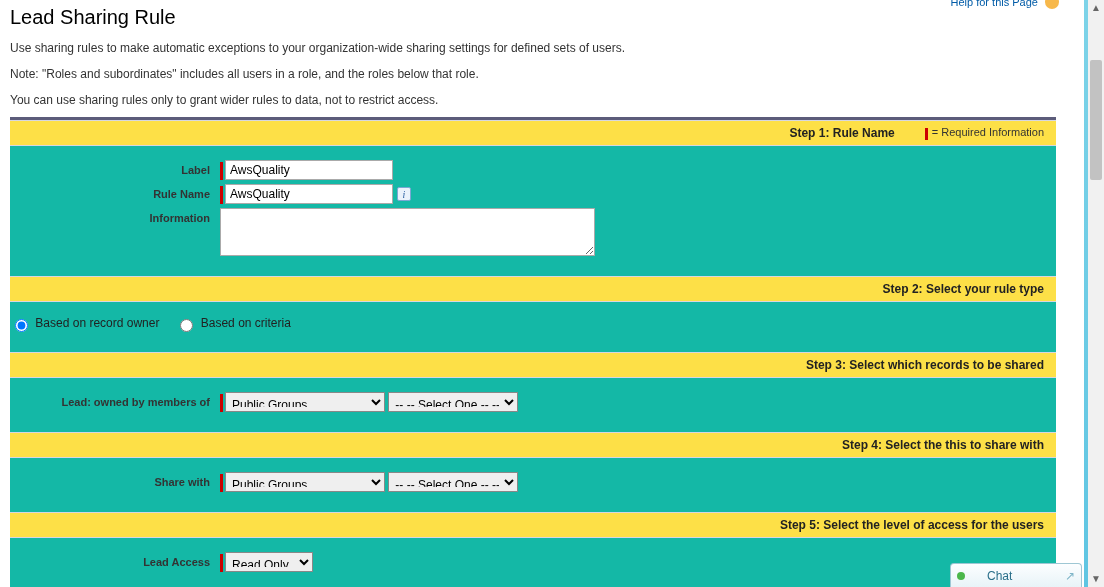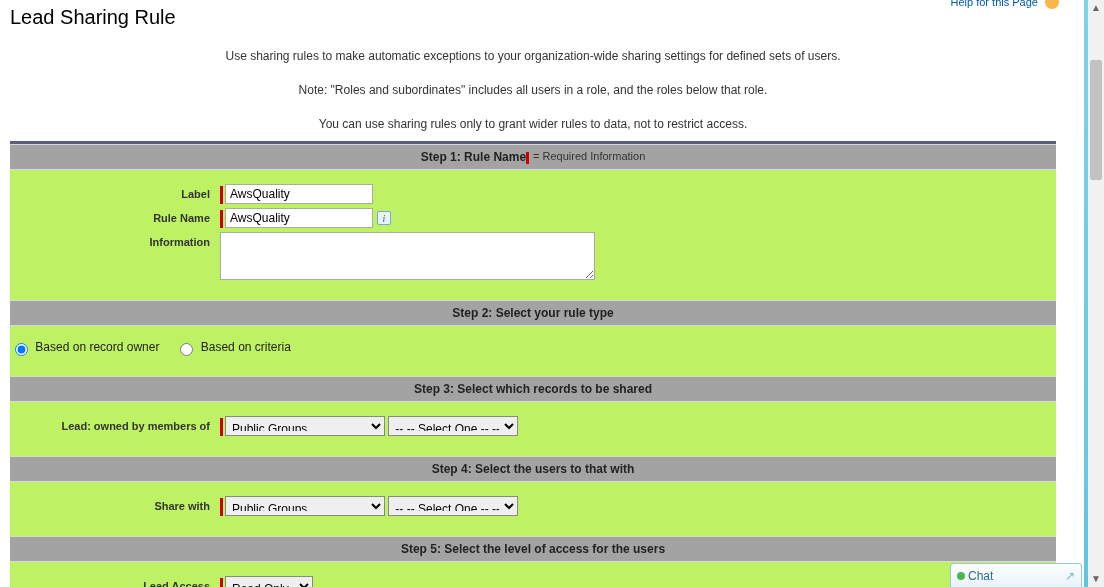--- a/index.html
+++ b/index.html
@@ -35,41 +35,42 @@
   .help-link .help-icon {
     display: inline-block;
     width: 14px; height: 14px;
     background: #f7b84b;
     border-radius: 50%;
     vertical-align: middle;
     margin-left: 4px;
     position: relative;
     top: -1px;
   }
-  p.intro { margin: 20px 0 10px 0; color: #333; font-size: 12px; text-align: center; }
+  p.intro { margin: 12px 0 10px 0; color: #333; font-size: 12px; }
 
   .form-area {
     border-top: 3px solid #5c5c7a;
     margin-top: 8px;
   }
 
   .step-header {
-    background: #a3a3a3;
+    background: #fde047;
     border-top: 1px solid #d7d7e0;
     border-bottom: 1px solid #d7d7e0;
     padding: 5px 12px;
     font-weight: bold;
     font-size: 12px;
     color: #222;
     display: flex;
-    justify-content: center;
+    justify-content: flex-end;
     align-items: center;
+    gap: 30px;
   }
   .step-body {
-    background: #bef264;
+    background: #14b8a6;
     padding: 10px 0 16px 0;
   }
   .form-row {
     display: flex;
     align-items: flex-start;
     margin: 4px 0;
   }
   .form-label {
     width: 210px;
     text-align: right;
@@ -91,21 +92,21 @@
   }
   .input-wrap {
     position: relative;
     display: flex;
     align-items: center;
   }
   input[type="text"].txt {
     border: 1px solid #aaa;
     padding: 2px 4px;
     font-size: 12px;
-    width: 148px;
+    width: 168px;
     height: 20px;
   }
   textarea.txt {
     border: 1px solid #aaa;
     font-size: 12px;
     width: 375px;
     height: 48px;
     resize: both;
     padding: 2px 4px;
   }
@@ -189,21 +190,21 @@
     height: 24px;
     background: linear-gradient(#fcfeff, #e8f3f8);
     border: 1px solid #9ec7d4;
     border-bottom: none;
     border-radius: 4px 4px 0 0;
     display: flex;
     align-items: center;
     font-size: 12px;
     color: #2a6f8a;
     padding: 7px 6px;
-    gap: 3px;
+    gap: 22px;
     cursor: pointer;
   }
   .chat-widget .dot {
     width: 8px; height: 8px;
     background: #4bb74b;
     border-radius: 50%;
   }
   .chat-widget .spacer { flex: 1; }
   .chat-widget .arr { color: #7fb5c8; font-size: 12px; }
 </style>
@@ -285,21 +286,21 @@
           </select>
           &nbsp;
           <select class="sel" style="width:130px">
             <option>-- -- Select One -- --</option>
           </select>
         </div>
       </div>
     </div>
 
     <div class="step-header">
-      <span>Step 4: Select the users to that with</span>
+      <span>Step 4: Select the this to share with</span>
     </div>
     <div class="step-body">
       <div class="form-row">
         <div class="form-label">Share with</div>
         <div class="input-wrap">
           <span class="required-bar"></span>
           <select class="sel" style="width:160px">
             <option>Public Groups</option>
           </select>
           &nbsp;

